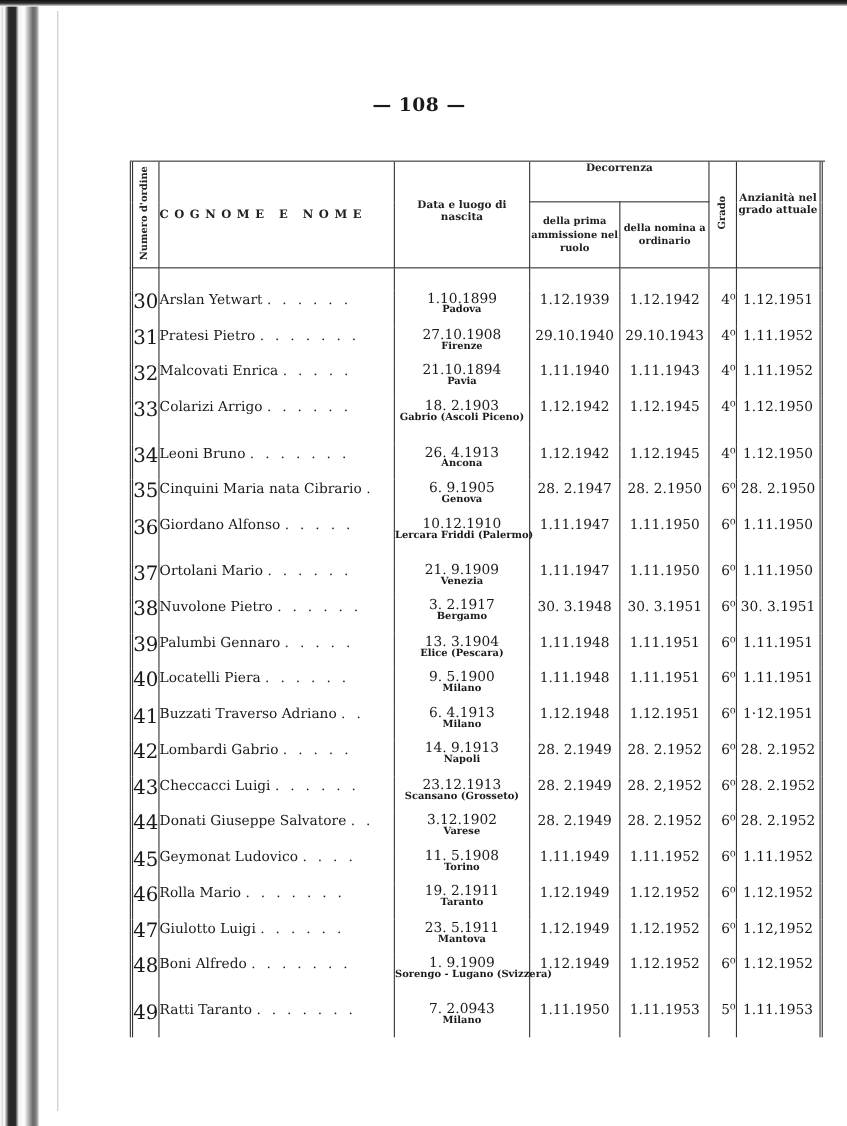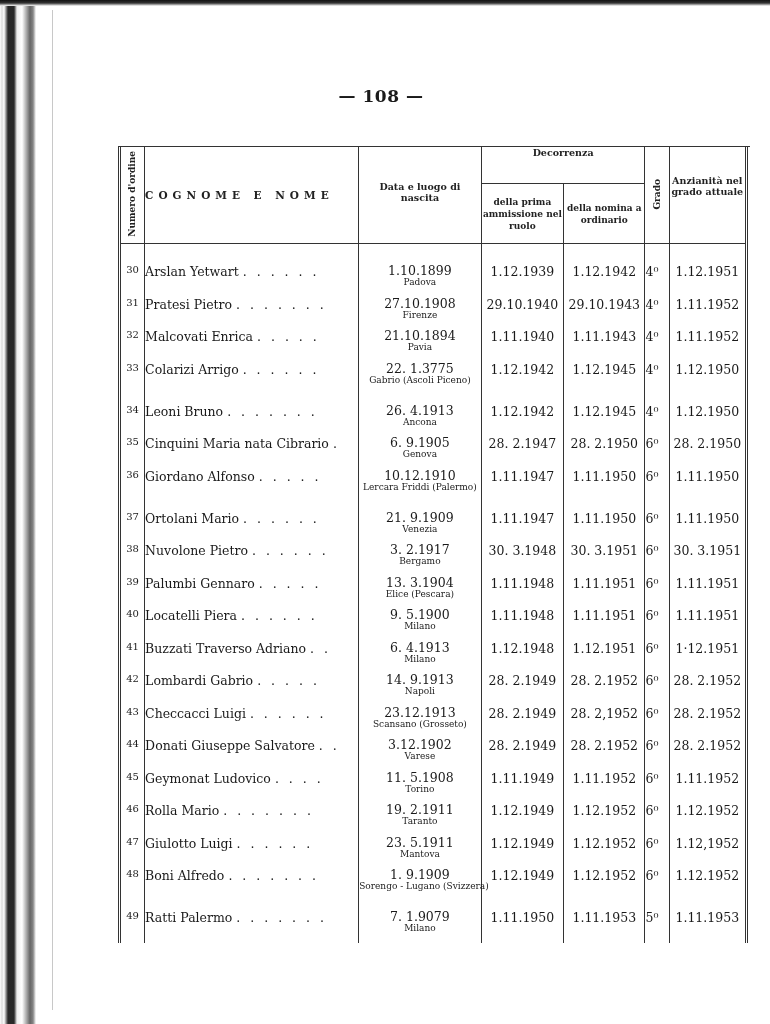--- a/index.html
+++ b/index.html
@@ -42,27 +42,27 @@
     th.h-name { letter-spacing: 5px; font-size: 10.5px; text-align: left; padding-left: 24px; }
     th.sub { font-size: 9px; line-height: 12px; padding-top: 6px; }
     th.decor { height: 36px; border-bottom: 1px solid #333; vertical-align: top; padding-top: 10px; }
     td {
       border-right: 1px solid #333; font-size: 12.5px; vertical-align: top;
       padding-top: 0; white-space: nowrap;
     }
     tr.data-row td { height: 32.5px; }
     tr.data-row.tall td { height: 42px; }
     tr.spacer td { height: 20px; }
-    td.num { text-align: center; font-size: 10px; padding-top: 2px; }
+    td.num { text-align: center; font-size: 18px; padding-top: 2px; }
     td.name { padding-left: 12px; padding-top: 2px; font-size: 12.5px; overflow: hidden; margin-top: 18px; }
     td.name .dots { letter-spacing: 3px; }
     td.birth { text-align: center; line-height: 13px; padding-top: 2px; }
-    td.birth .place { font-size: 9px; font-weight: normal; line-height: 10px; display: block; }
+    td.birth .place { font-size: 9px; font-weight: bold; line-height: 10px; display: block; }
     td.date { text-align: center; padding-top: 2px; }
-    td.grade { text-align: left; padding-top: 2px; }
+    td.grade { text-align: right; padding-top: 2px; }
   </style>
 </head>
 <body>
 
 <div class="scan-edge-left"></div>
 <div class="scan-edge-top"></div>
 <div class="scan-line-v"></div>
 
 <div class="page-number">— 108 —</div>
 
@@ -128,21 +128,21 @@
           <td class="name"><span>Malcovati Enrica</span> <span class="dots">. . . . .</span></td>
           <td class="birth"><span>21.10.1894</span><span class="place">Pavia</span></td>
           <td class="date">1.11.1940</td>
           <td class="date">1.11.1943</td>
           <td class="grade">4⁰</td>
           <td class="date last">1.11.1952</td>
         </tr>
         <tr class="data-row tall">
           <td class="num">33</td>
           <td class="name"><span>Colarizi Arrigo</span> <span class="dots">. . . . . .</span></td>
-          <td class="birth"><span>22. 1.3775</span><span class="place">Gabrio (Ascoli Piceno)</span></td>
+          <td class="birth"><span>18. 2.1903</span><span class="place">Gabrio (Ascoli Piceno)</span></td>
           <td class="date">1.12.1942</td>
           <td class="date">1.12.1945</td>
           <td class="grade">4⁰</td>
           <td class="date last">1.12.1950</td>
         </tr>
         <tr class="data-row">
           <td class="num">34</td>
           <td class="name"><span>Leoni Bruno</span> <span class="dots">. . . . . . .</span></td>
           <td class="birth"><span>26. 4.1913</span><span class="place">Ancona</span></td>
           <td class="date">1.12.1942</td>
@@ -271,22 +271,22 @@
           <td class="num">48</td>
           <td class="name"><span>Boni Alfredo</span> <span class="dots">. . . . . . .</span></td>
           <td class="birth"><span>1. 9.1909</span><span class="place">Sorengo - Lugano (Svizzera)</span></td>
           <td class="date">1.12.1949</td>
           <td class="date">1.12.1952</td>
           <td class="grade">6⁰</td>
           <td class="date last">1.12.1952</td>
         </tr>
         <tr class="data-row">
           <td class="num">49</td>
-          <td class="name"><span>Ratti Palermo</span> <span class="dots">. . . . . . .</span></td>
-          <td class="birth"><span>7. 1.9079</span><span class="place">Milano</span></td>
+          <td class="name"><span>Ratti Taranto</span> <span class="dots">. . . . . . .</span></td>
+          <td class="birth"><span>7. 2.0943</span><span class="place">Milano</span></td>
           <td class="date">1.11.1950</td>
           <td class="date">1.11.1953</td>
           <td class="grade">5⁰</td>
           <td class="date last">1.11.1953</td>
         </tr>
       </tbody>
   </table>
 </div>
 
 </body></html>

